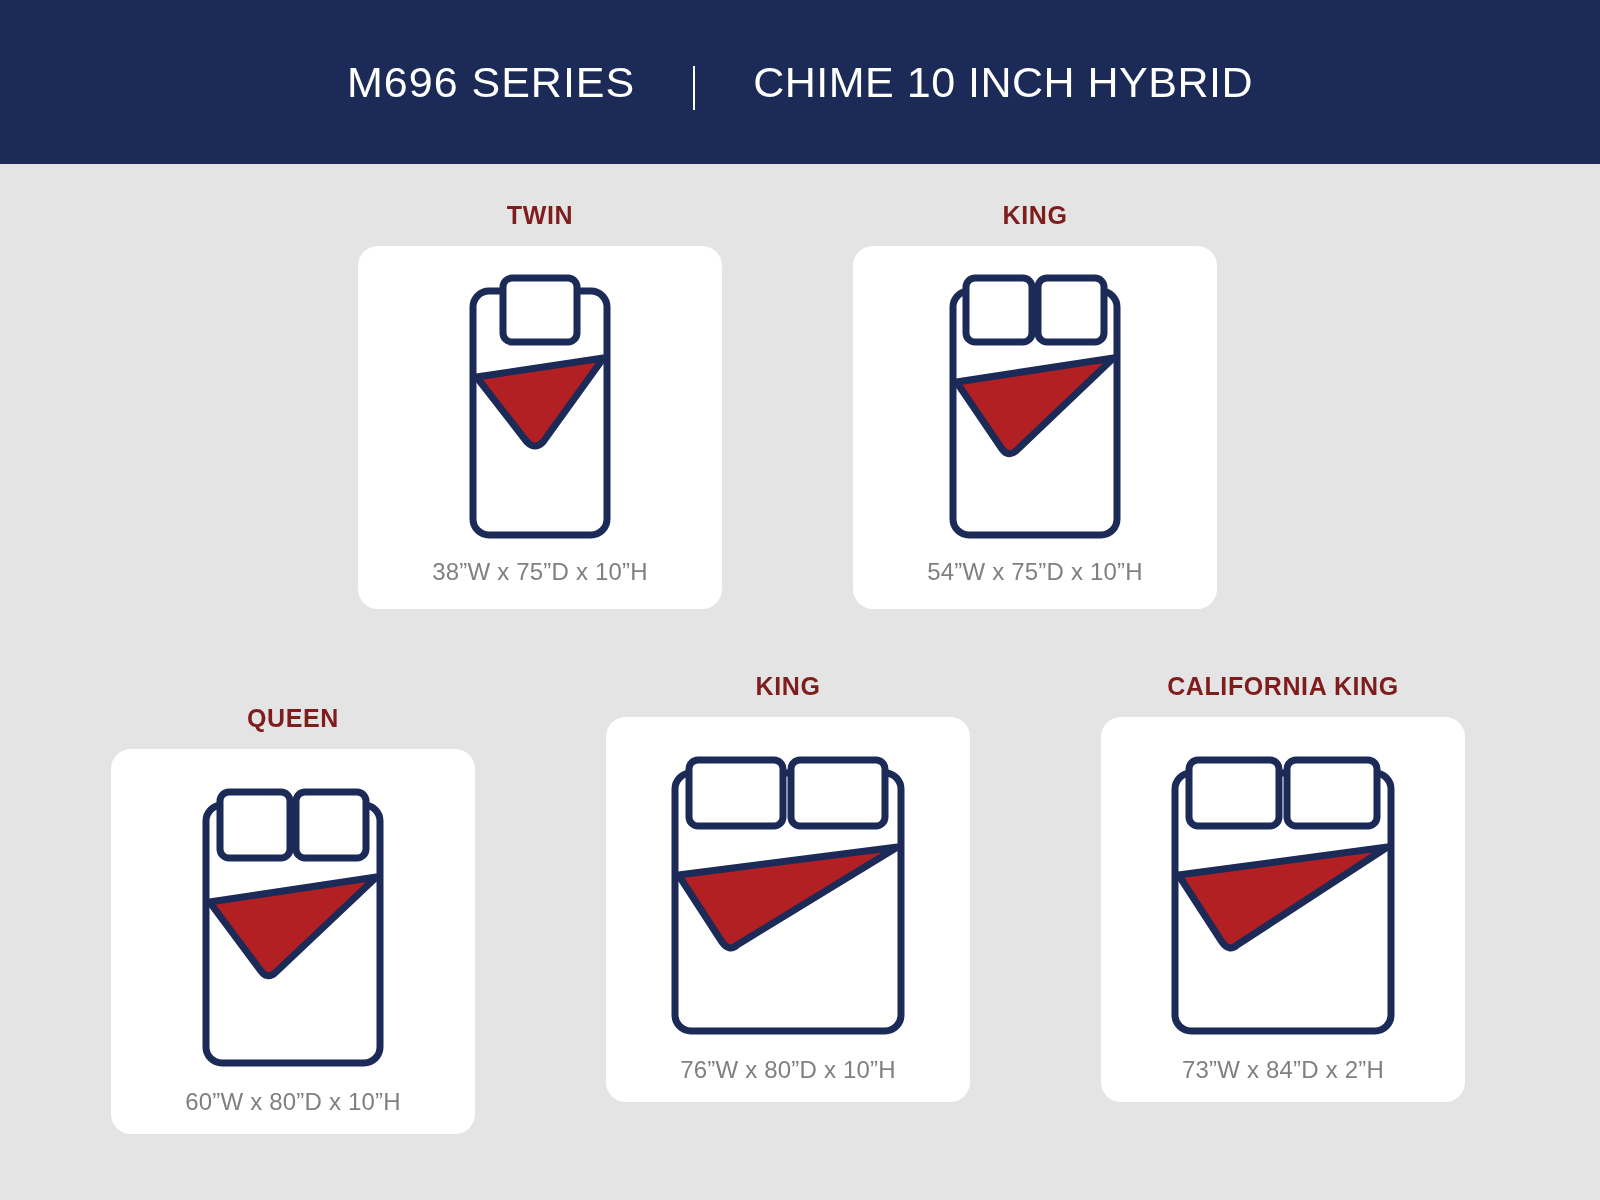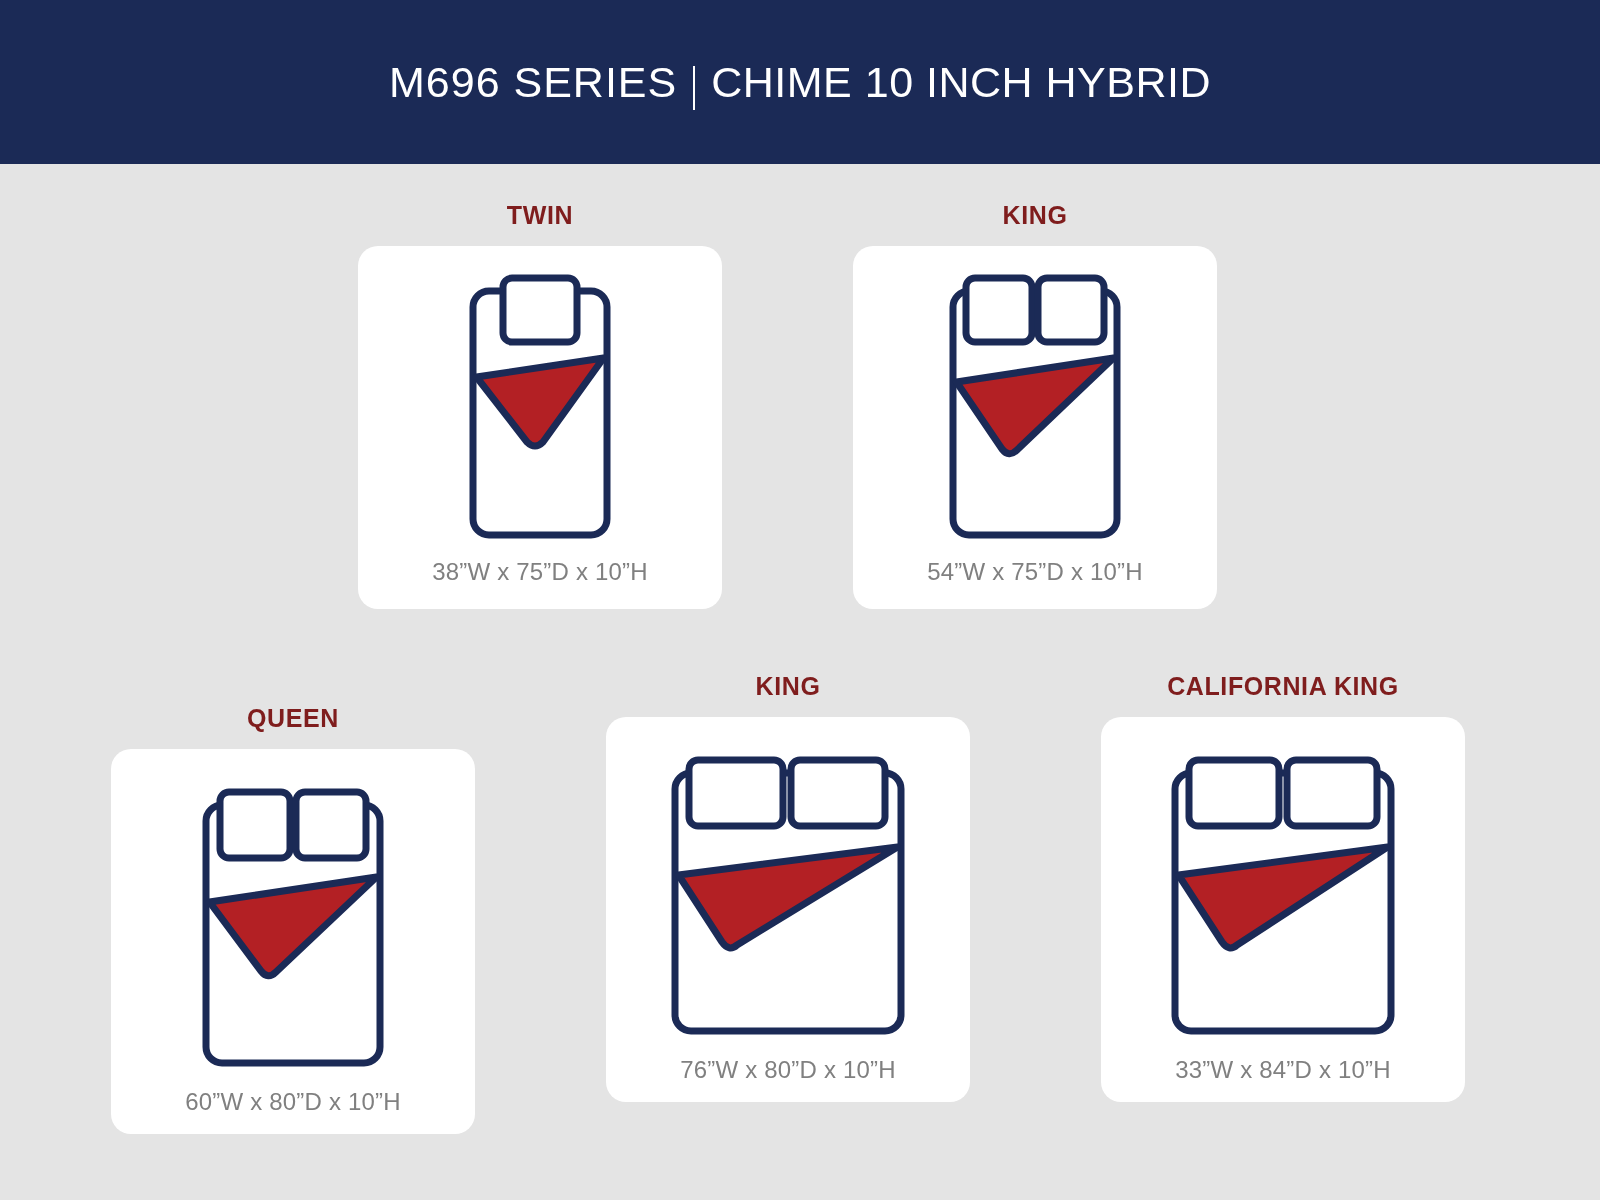--- a/index.html
+++ b/index.html
@@ -26,20 +26,21 @@
     display: flex;
     align-items: center;
     justify-content: center;
   }
   .header-title {
     display: flex;
     align-items: center;
     color: #ffffff;
     white-space: nowrap;
     letter-spacing: 0.5px;
+    gap: 42px;
   }
   .title-series {
     font-size: 43px;
     font-weight: 400;
     letter-spacing: 1px;
   }
   .title-sep {
     display: inline-block;
     width: 2px;
     height: 44px;
@@ -185,17 +186,17 @@
 
   <div class="size-cell" id="cell-calking">
     <div class="size-label">CALIFORNIA KING</div>
     <div class="card card-r2">
       <svg class="bed-art" width="252" height="285" viewBox="0 0 252 285">
         <rect x="18" y="18" width="216" height="258" rx="16" ry="16" fill="#ffffff" stroke="#1b2a56" stroke-width="7"></rect>
         <path d="M 21.5 120 L 230.5 92 L 80 190 Q 72 197 65 187 Z" fill="#b32024" stroke="#1b2a56" stroke-width="7" stroke-linejoin="round"></path>
         <rect x="32" y="5" width="90" height="66" rx="9" ry="9" fill="#ffffff" stroke="#1b2a56" stroke-width="7"></rect>
         <rect x="130" y="5" width="90" height="66" rx="9" ry="9" fill="#ffffff" stroke="#1b2a56" stroke-width="7"></rect>
       </svg>
-      <div class="dims dims-r2">33”W x 84”D x 10”H</div>
+      <div class="dims dims-r2">73”W x 84”D x 2”H</div>
     </div>
   </div>
 
 </div>
 
 </body></html>

